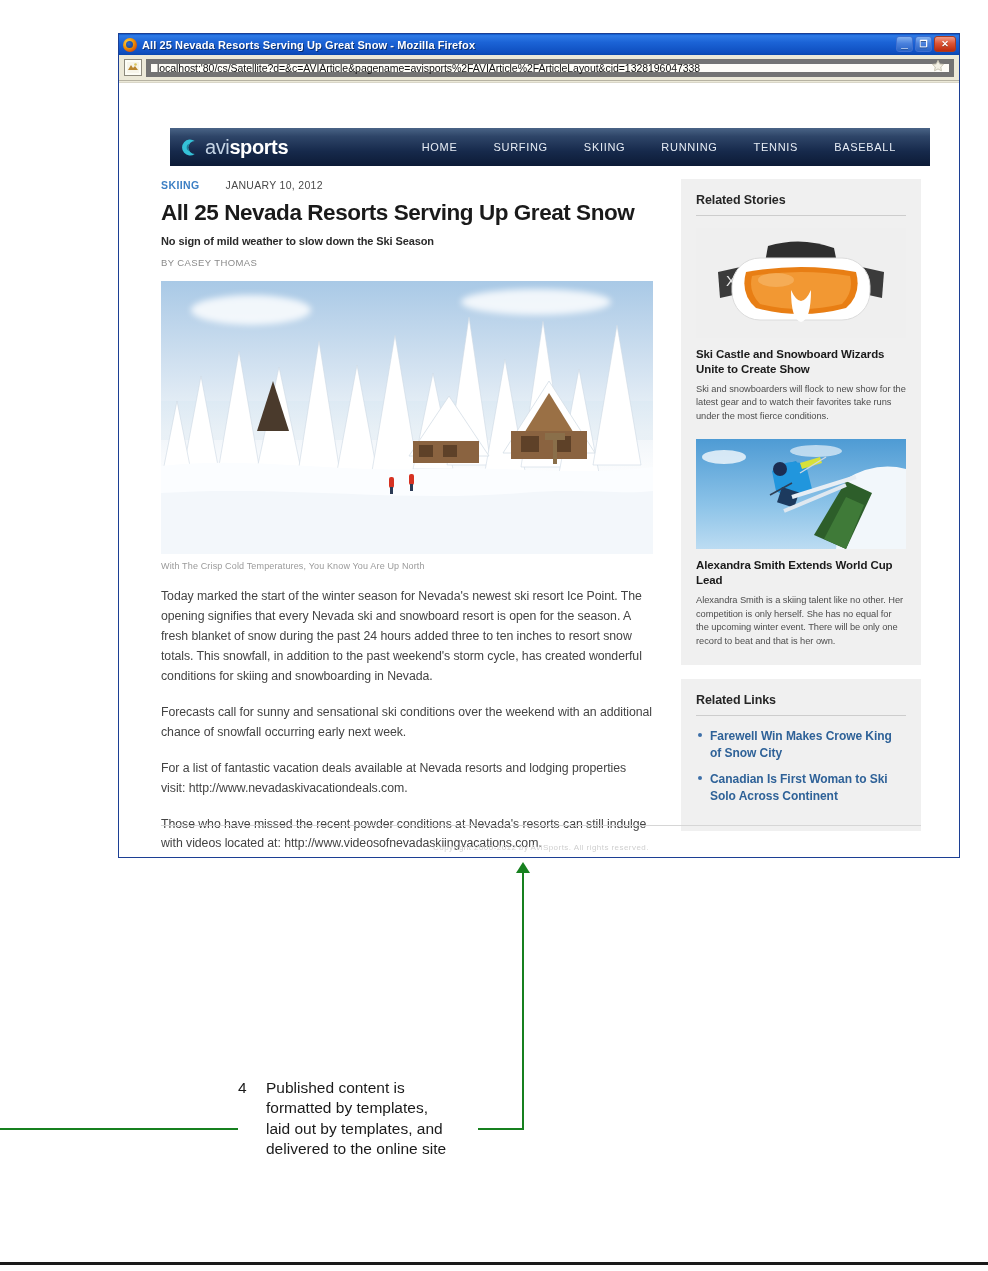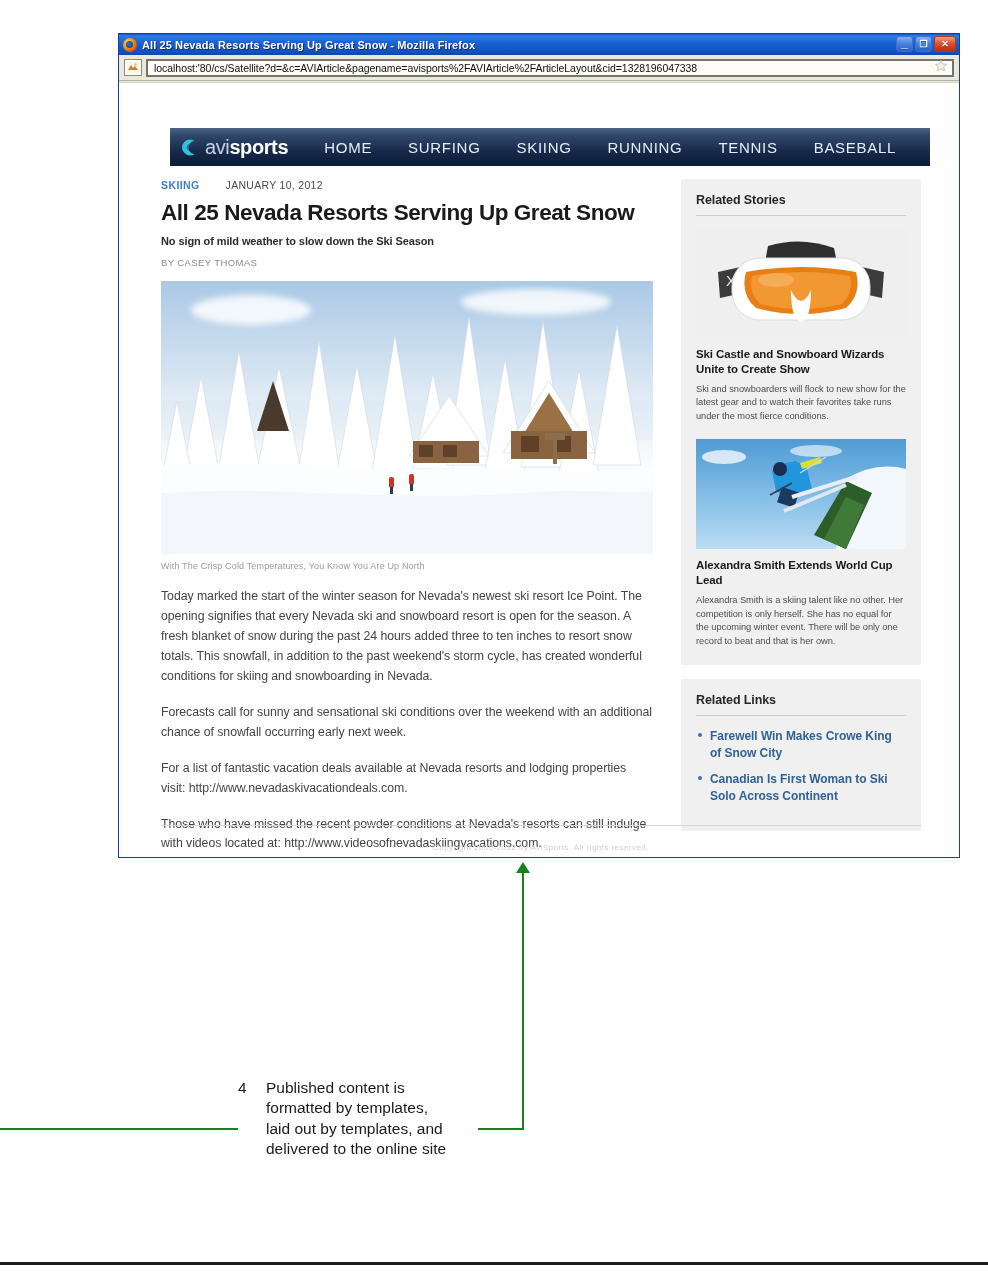--- a/index.html
+++ b/index.html
@@ -58,21 +58,21 @@
     padding:0 5px; border-bottom:1px solid #b6b2a2;
   }
   #url-icon{
     width:18px; height:17px; background:#fdfdf6;
     border:1px solid #8d8a7d; margin-right:4px; flex:0 0 auto;
     display:flex; align-items:center; justify-content:center;
   }
   #url-icon svg{ display:block; }
   #urlbar{
     flex:1 1 auto; height:18px; background:#fdfcf7;
-    border:2px solid #737373; display:flex; align-items:center;
+    border:5px solid #737373; display:flex; align-items:center;
     padding:0 2px 0 6px; min-width:0;
   }
   #url-text{
     font-size:10.5px; color:#101010; white-space:nowrap; overflow:hidden;
     flex:1 1 auto; letter-spacing:-.05px;
   }
   #bookmark-star{ flex:0 0 auto; margin-right:2px; }
 
   #viewport{
     position:absolute; left:0; top:48px; right:0; bottom:0;
@@ -85,21 +85,21 @@
     background:linear-gradient(to bottom,#4a6486 0%,#2e4568 22%,#16294b 62%,#0c1b36 100%);
     display:flex; align-items:center;
   }
   #logo{ display:flex; align-items:center; padding-left:10px; flex:0 0 auto; }
   #logo-mark{ width:19px; height:19px; margin-right:6px; flex:0 0 auto; }
   #logo-text{ font-size:20px; letter-spacing:-.4px; line-height:1; white-space:nowrap; }
   #logo-text .avi{ color:#c3d3e4; }
   #logo-text .sports{ color:#ffffff; font-weight:bold; }
   #main-nav{ margin-left:auto; display:flex; align-items:center; padding-right:16px; }
   .nav-item{
-    color:#e7edf5; font-size:15px; letter-spacing:.7px;
+    color:#e7edf5; font-size:11px; letter-spacing:.7px;
     padding:0 18px; white-space:nowrap; cursor:pointer;
   }
 
   
   #article{ position:absolute; left:42px; top:96px; width:492px; }
   #kicker-row{ display:flex; align-items:baseline; margin-bottom:9px; }
   #kicker{
     color:#3c7fc4; font-size:10.5px; font-weight:bold; letter-spacing:.4px;
     margin-right:26px; cursor:pointer;
   }

